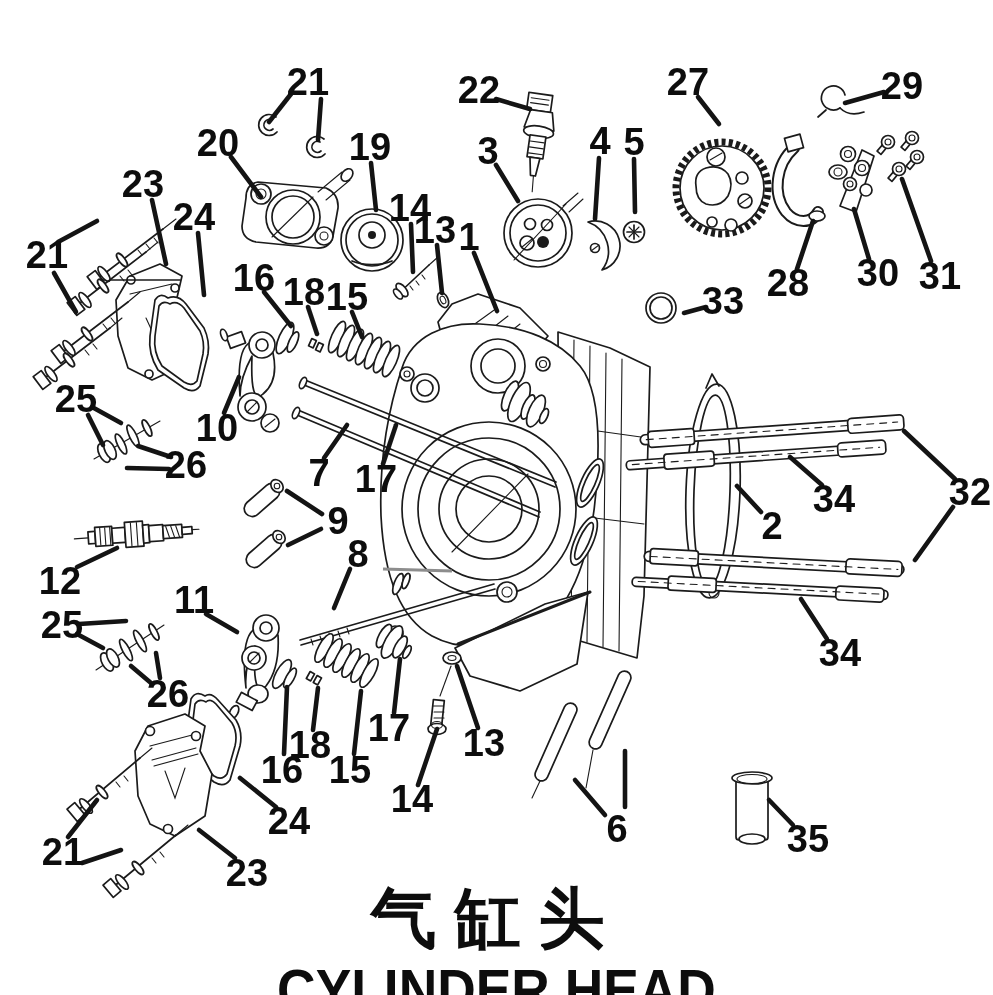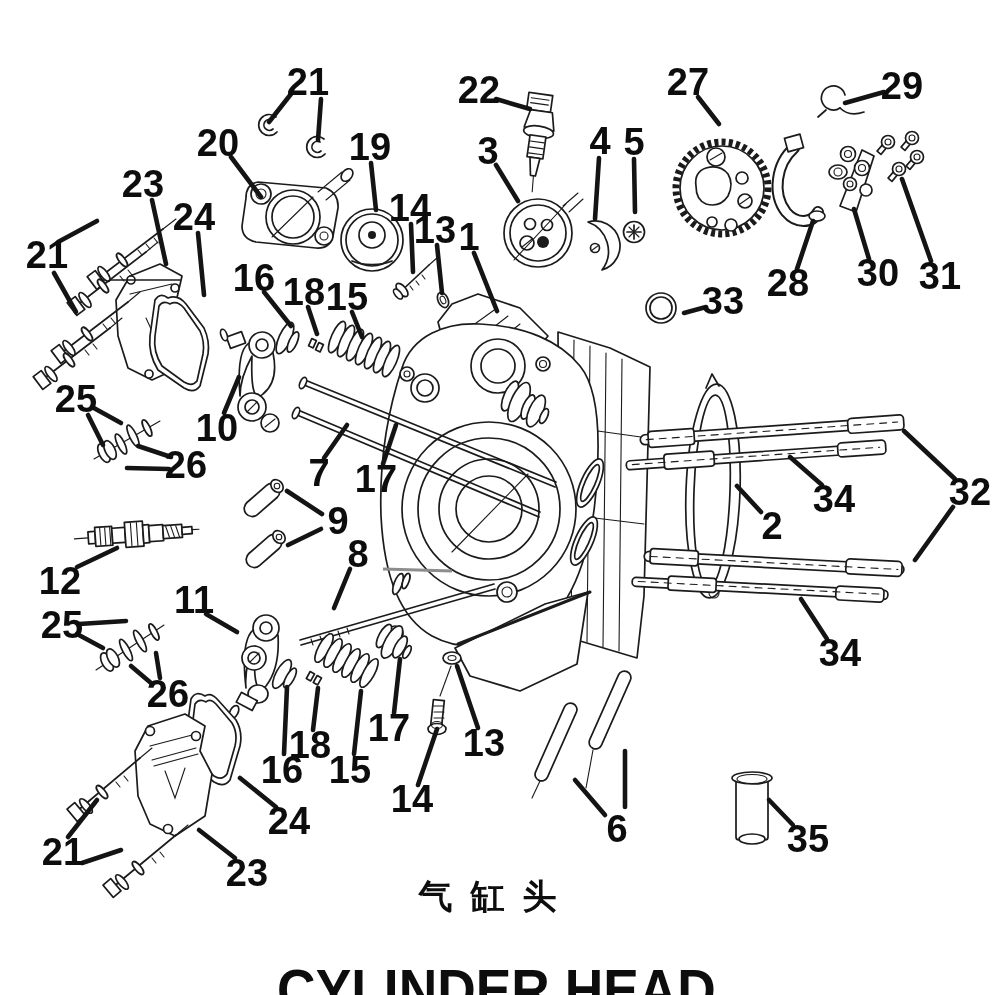--- a/index.html
+++ b/index.html
@@ -8,21 +8,21 @@
          font-family:"Liberation Sans",sans-serif;margin-top:36px;}
   svg{position:absolute;left:0;top:0;}
   .ln{stroke:var(--ink);stroke-width:1.7;fill:none;stroke-linecap:round;stroke-linejoin:round;}
   .fw{stroke:var(--ink);stroke-width:1.7;fill:#ffffff;stroke-linejoin:round;}
   .fb{fill:var(--ink);stroke:none;}
   .thin{stroke:var(--ink);stroke-width:1.1;fill:none;stroke-linecap:round;}
   .gray{stroke:#8d8d8d;stroke-width:3;fill:none;}
   .leader{stroke:#141414;stroke-width:4.6;stroke-linecap:round;}
   .lbl{font:700 38px "Liberation Sans",sans-serif;fill:#0d0d0d;}
   .cap-zh{position:absolute;left:0;top:838px;width:100%;text-align:center;
-          font-weight:700;font-size:34px;letter-spacing:18px;color:#0d0d0d;
+          font-weight:700;font-size:66px;letter-spacing:18px;color:#0d0d0d;
           font-family:"DejaVu Sans","Liberation Sans",sans-serif;}
   .cap-en{position:absolute;left:0;top:920px;width:100%;text-align:center;
           font-weight:700;font-size:58px;color:#0d0d0d;transform:scaleX(.92);
           font-family:"Liberation Sans",sans-serif;}
 </style>
 </head>
 <body>
 
 <div class="stage">
 <svg id="diagram" width="993" height="995" viewBox="0 0 993 995">

